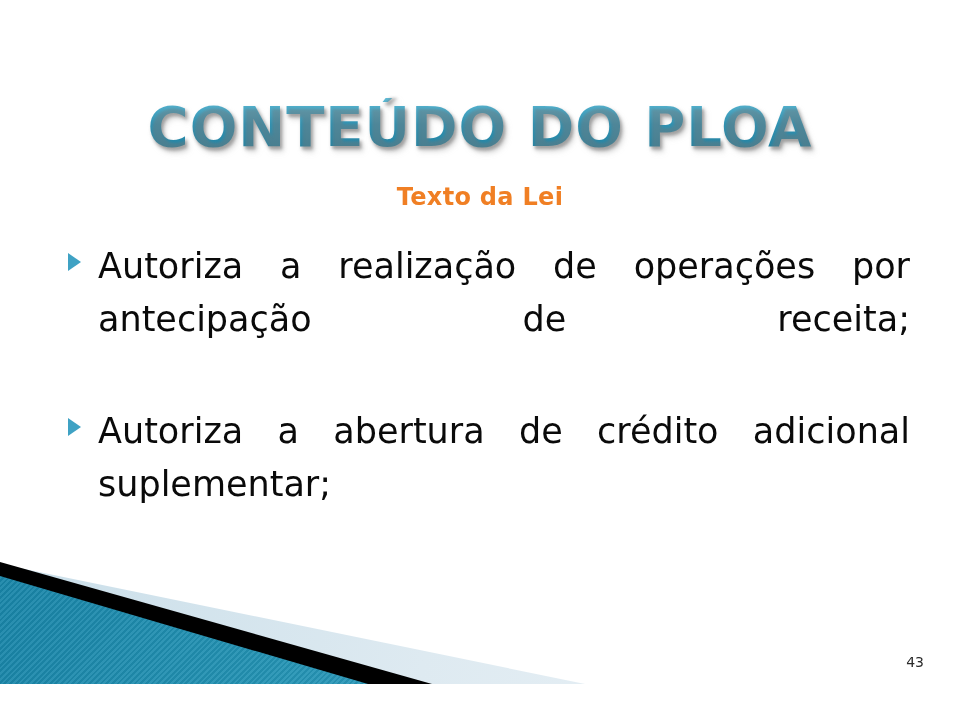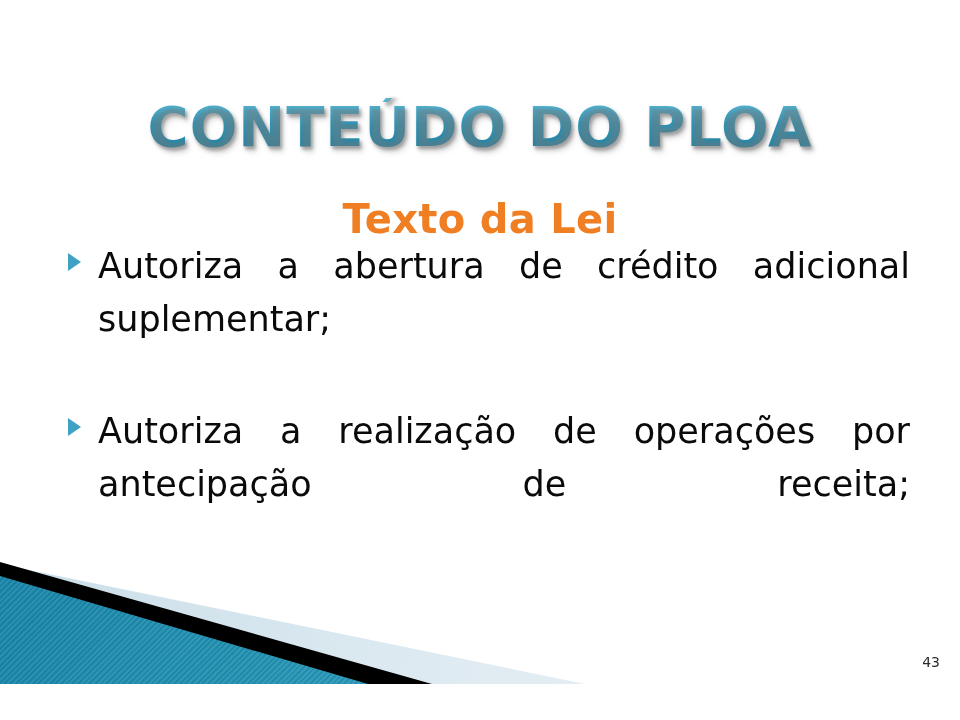--- a/index.html
+++ b/index.html
@@ -42,21 +42,21 @@
   }
 
   
   .slide-subtitle {
     position: absolute;
     top: 163px;
     left: 0;
     width: 960px;
     text-align: center;
     font-family: "DejaVu Sans", sans-serif;
-    font-size: 40px;
+    font-size: 24px;
     font-weight: bold;
     color: #F07F24;
     letter-spacing: 0.3px;
   }
 
   
   .bullet-list {
     position: absolute;
     top: 240px;
     left: 62px;
@@ -133,47 +133,47 @@
         rgba(255,255,255,0.07) 2px,
         rgba(0,0,0,0.05) 2px,
         rgba(0,0,0,0.05) 4px),
       linear-gradient(115deg, #1885A8 0%, #2594B5 35%, #3EA9C7 72%, #2A96B7 100%);
     clip-path: polygon(0 22px, 368px 130px, 0 130px);
   }
 
   
   .page-number {
     position: absolute;
-    right: 20px;
+    right: 36px;
     bottom: 14px;
     font-family: "DejaVu Sans", sans-serif;
     font-size: 14px;
     color: #2B2B2B;
   }
 </style>
 </head>
 <body>
 
 <div id="slide">
 
   <h1 class="slide-title">CONTEÚDO DO PLOA</h1>
 
   <h2 class="slide-subtitle">Texto da Lei</h2>
 
   <div class="bullet-list">
 
 
     <div class="bullet-row">
       <span class="bullet-marker"></span>
-      <div class="bullet-text">Autoriza a abertura de crédito adicional suplementar;</div>
+      <div class="bullet-text">Autoriza a realização de operações por antecipação de receita;</div>
     </div>
 
     <div class="bullet-row">
       <span class="bullet-marker"></span>
-      <div class="bullet-text">Autoriza a realização de operações por antecipação de receita;</div>
+      <div class="bullet-text">Autoriza a abertura de crédito adicional suplementar;</div>
     </div>
 
   </div>
 
   <div class="footer-art">
     <div class="band-pale"></div>
     <div class="band-black"></div>
     <div class="band-teal"></div>
   </div>
 

